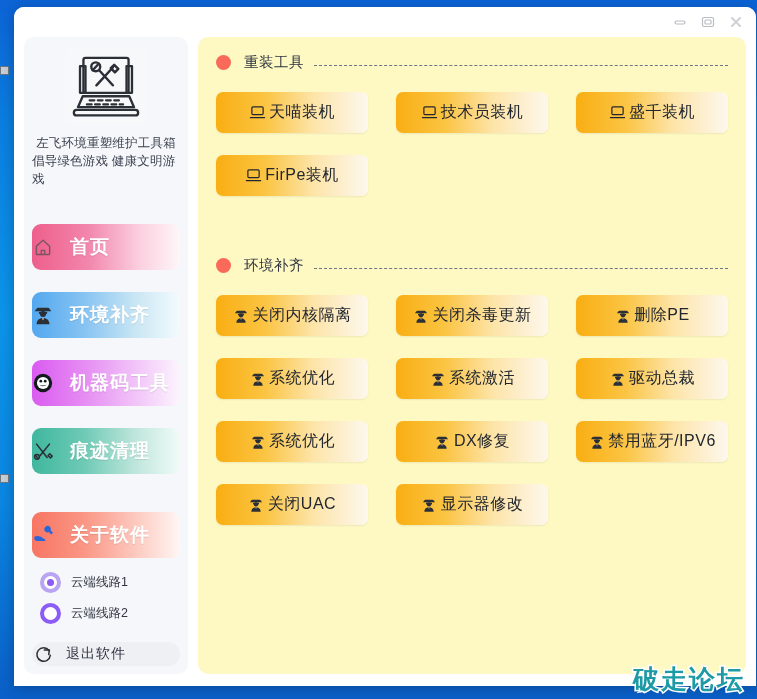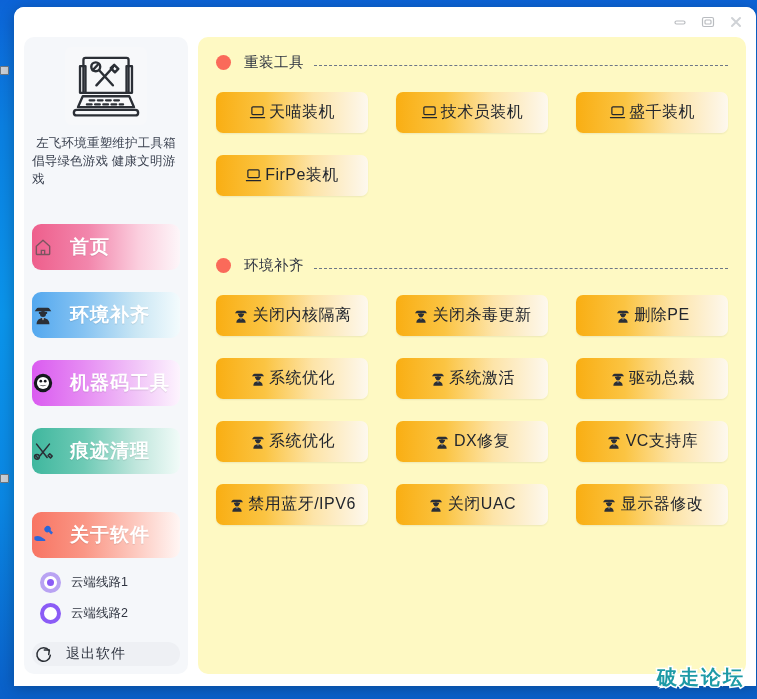--- a/index.html
+++ b/index.html
@@ -257,22 +257,22 @@
     flex: 0 0 17px;
   }
   .tool-ico svg { display: block; }
 
   #section-gap { height: 60px; }
 
   
   #watermark {
     position: absolute;
     right: 12px;
-    bottom: 8px;
-    font-size: 20px;
+    bottom: 2px;
+    font-size: 26px;
     font-weight: bold;
     letter-spacing: 2px;
     color: #1d9aa6;
     -webkit-text-stroke: 3px #ffffff;
     paint-order: stroke fill;
     z-index: 60;
     white-space: nowrap;
   }
 </style>
 </head>
@@ -579,32 +579,20 @@
                 <path d="M3 8 h18 l-1.5 -2.4 a3 3 0 0 0 -2.6 -1.4 h-9.8 a3 3 0 0 0 -2.6 1.4 z" fill="#2b2f36"></path>
                 <circle cx="12" cy="11" r="3.3" fill="#2b2f36"></circle>
                 <rect x="7.5" y="8.6" width="9" height="2.2" fill="#2b2f36"></rect>
                 <path d="M5 22 c0 -4.2 3.1 -6.6 7 -6.6 s7 2.4 7 6.6 z" fill="#2b2f36"></path>
                 <path d="M11.1 15.6 L12 18 l.9 -2.4" fill="#ffffff"></path>
               </svg>
             </span>
             <span class="tool-label">DX修复</span>
           </div>
 
-          <div class="tool-btn">
-            <span class="tool-ico">
-              <svg width="16" height="16" viewBox="0 0 24 24">
-                <path d="M3 8 h18 l-1.5 -2.4 a3 3 0 0 0 -2.6 -1.4 h-9.8 a3 3 0 0 0 -2.6 1.4 z" fill="#2b2f36"></path>
-                <circle cx="12" cy="11" r="3.3" fill="#2b2f36"></circle>
-                <rect x="7.5" y="8.6" width="9" height="2.2" fill="#2b2f36"></rect>
-                <path d="M5 22 c0 -4.2 3.1 -6.6 7 -6.6 s7 2.4 7 6.6 z" fill="#2b2f36"></path>
-                <path d="M11.1 15.6 L12 18 l.9 -2.4" fill="#ffffff"></path>
-              </svg>
-            </span>
-            <span class="tool-label">VC支持库</span>
-          </div>
 
           <div class="tool-btn">
             <span class="tool-ico">
               <svg width="16" height="16" viewBox="0 0 24 24">
                 <path d="M3 8 h18 l-1.5 -2.4 a3 3 0 0 0 -2.6 -1.4 h-9.8 a3 3 0 0 0 -2.6 1.4 z" fill="#2b2f36"></path>
                 <circle cx="12" cy="11" r="3.3" fill="#2b2f36"></circle>
                 <rect x="7.5" y="8.6" width="9" height="2.2" fill="#2b2f36"></rect>
                 <path d="M5 22 c0 -4.2 3.1 -6.6 7 -6.6 s7 2.4 7 6.6 z" fill="#2b2f36"></path>
                 <path d="M11.1 15.6 L12 18 l.9 -2.4" fill="#ffffff"></path>
               </svg>

